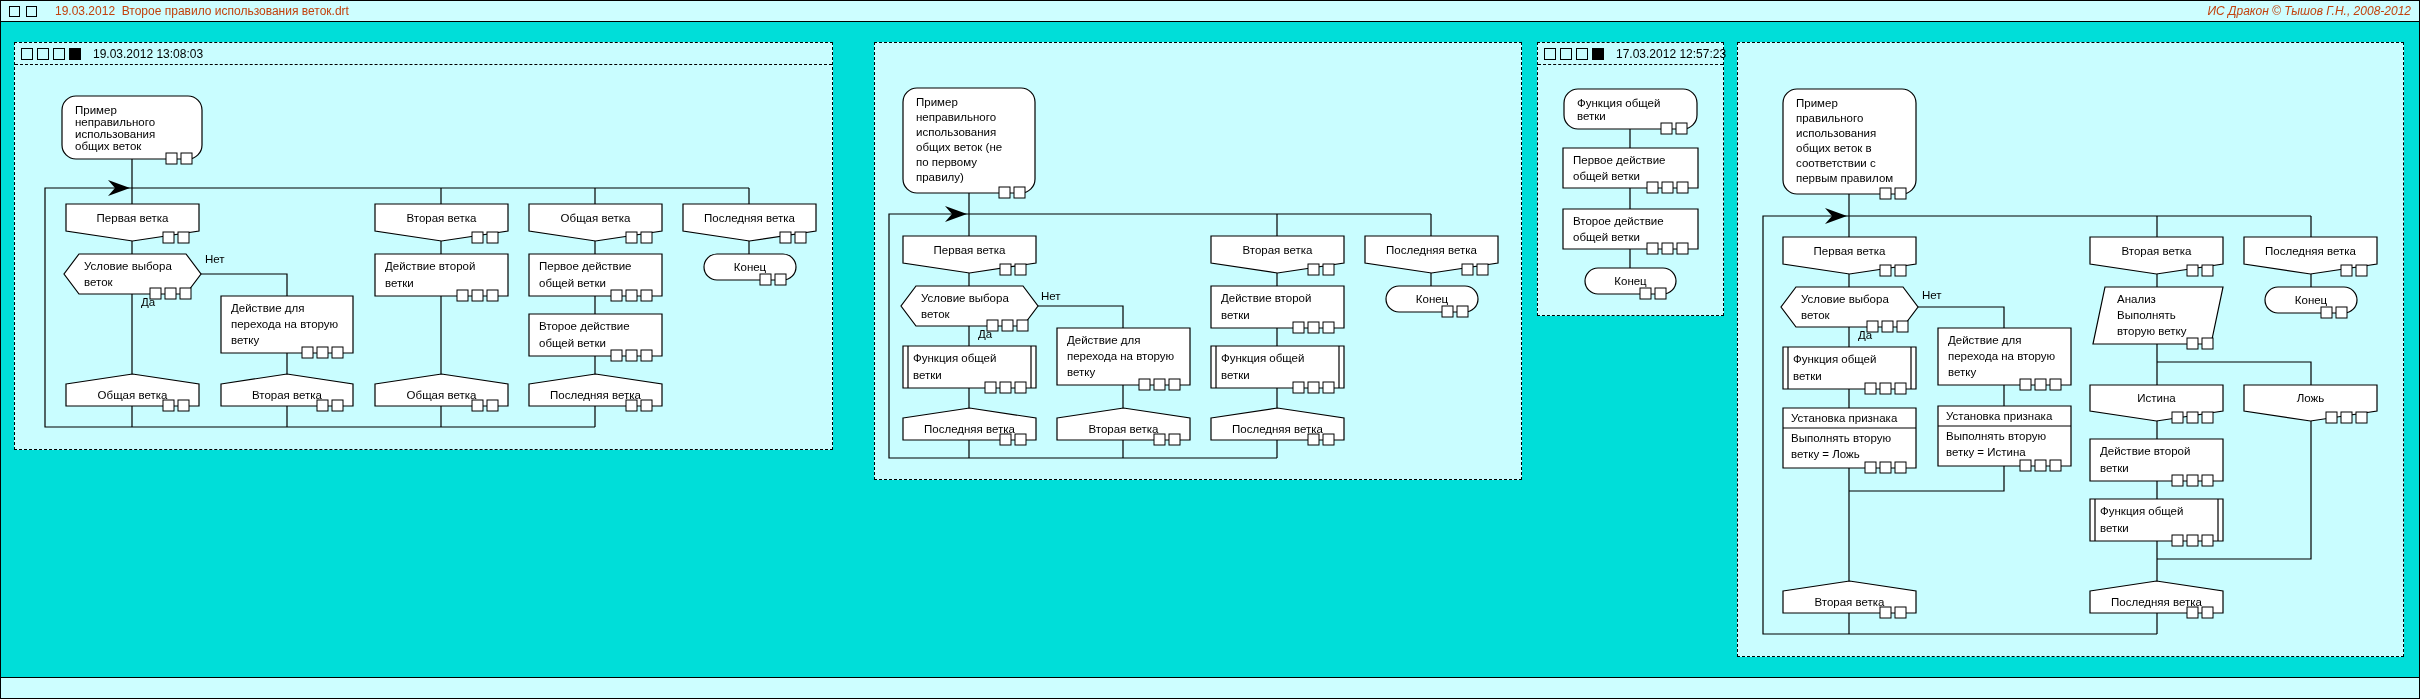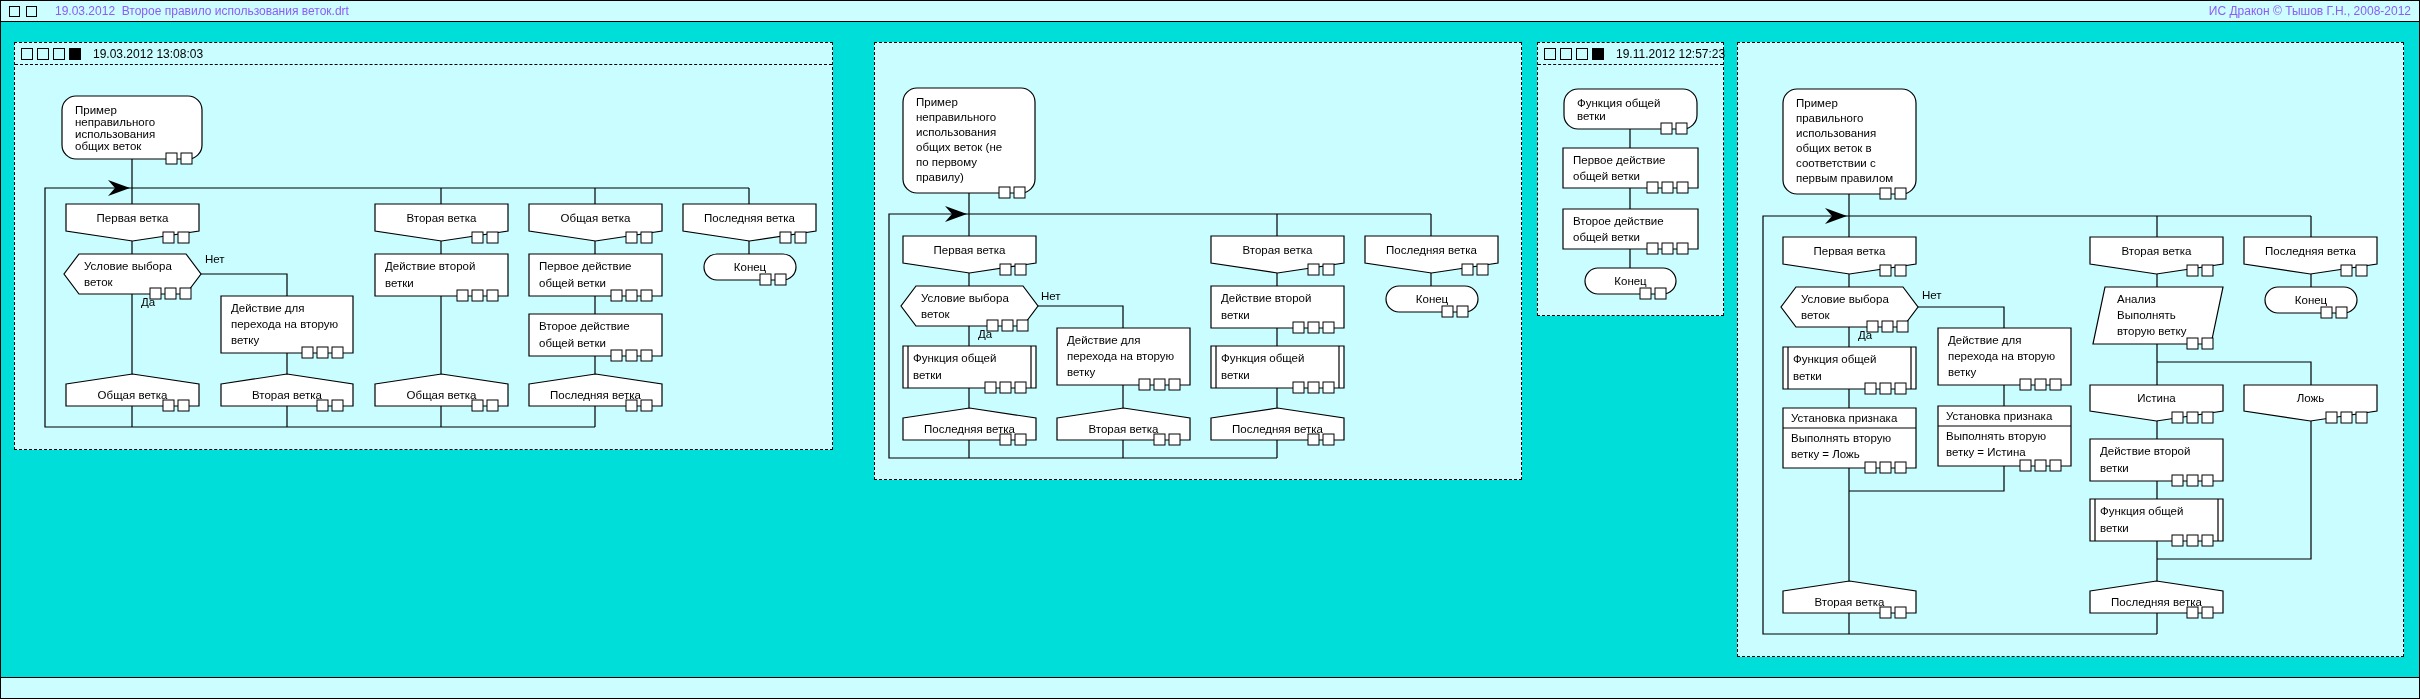--- a/index.html
+++ b/index.html
@@ -1,23 +1,23 @@
 <!DOCTYPE html>
 <html><head>
 <meta charset="utf-8">
 <style>
   html,body{margin:0;padding:0;background:#9aa;}
   #window{position:relative;width:2418px;height:697px;border:1px solid #000;
     background:#00ded9;font-family:"Liberation Sans",sans-serif;overflow:hidden;}
   #titlebar{position:absolute;top:0;left:0;right:0;height:20px;background:#cdfeff;
     border-bottom:1px solid #000;display:flex;align-items:center;padding:0 8px;
-    font-size:12px;color:#8b5cf6;}
+    font-size:12px;color:#c2410c;}
   .wsq{width:9px;height:9px;border:1px solid #000;margin-right:6px;flex:0 0 auto;}
   #title-text{margin-left:12px;white-space:pre;}
-  #title-right{margin-left:auto;white-space:pre;}
+  #title-right{margin-left:auto;font-style:italic;white-space:pre;}
   #area{position:absolute;top:21px;left:0;right:0;bottom:21px;}
   #statusbar{position:absolute;left:0;right:0;bottom:0;height:20px;background:#cdfeff;
     border-top:1px solid #000;}
   .panel{position:absolute;background:#c9fdff;border:1px dashed #000;}
   .panel svg{position:absolute;top:0;left:0;}
   .panel-header{position:absolute;top:0;left:0;right:0;height:21px;
     border-bottom:1px dashed #000;display:flex;align-items:center;
     padding:0 6px;font-size:12px;background:#c9fdff;}
   .psq{width:10px;height:10px;border:1px solid #000;margin-right:4px;flex:0 0 auto;background:#c9fdff;}
   .psq.filled{background:#000;}
@@ -286,21 +286,21 @@
             <text x="45.5" text-anchor="middle" y="17">Конец</text>
             <rect x="70" y="20" width="11" height="11" fill="#fff" stroke="#000"></rect>
             <rect x="55" y="20" width="11" height="11" fill="#fff" stroke="#000"></rect>
           </g>
         </svg>
         <div class="panel-header">
           <div class="psq"></div>
           <div class="psq"></div>
           <div class="psq"></div>
           <div class="psq filled"></div>
-          <div class="ph-text">19.11.2012 12:57:23</div>
+          <div class="ph-text">17.03.2012 12:57:23</div>
         </div>
       </div>
       <div class="panel" style="left: 1736px; top: 20px; width: 665px; height: 613px;">
         <svg width="665" height="613">
           <polyline points="573,173 25,173 25,591 419,591" fill="none" stroke="#000" stroke-width="1.2"></polyline>
           <polyline points="111,151 111,173" fill="none" stroke="#000" stroke-width="1.2"></polyline>
           <polyline points="111,173 111,194" fill="none" stroke="#000" stroke-width="1.2"></polyline>
           <polyline points="419,173 419,194" fill="none" stroke="#000" stroke-width="1.2"></polyline>
           <polyline points="573,173 573,194" fill="none" stroke="#000" stroke-width="1.2"></polyline>
           <polyline points="111,231 111,591" fill="none" stroke="#000" stroke-width="1.2"></polyline>

